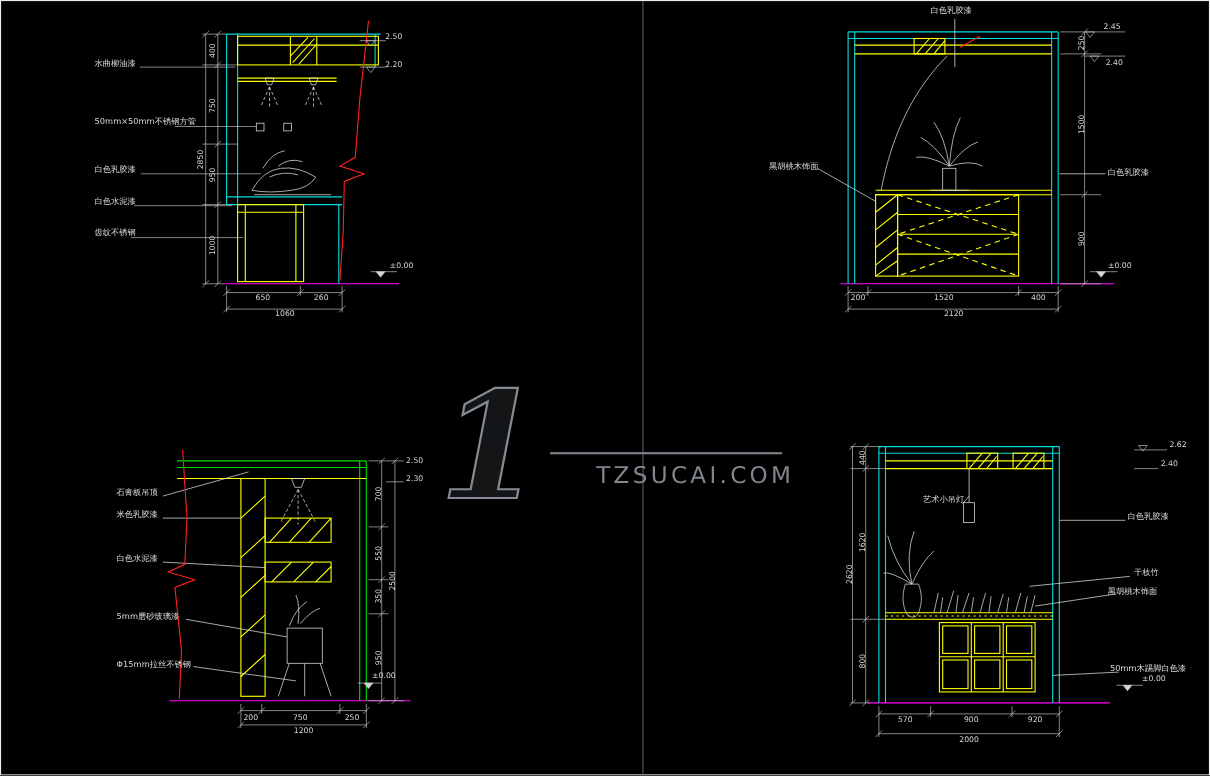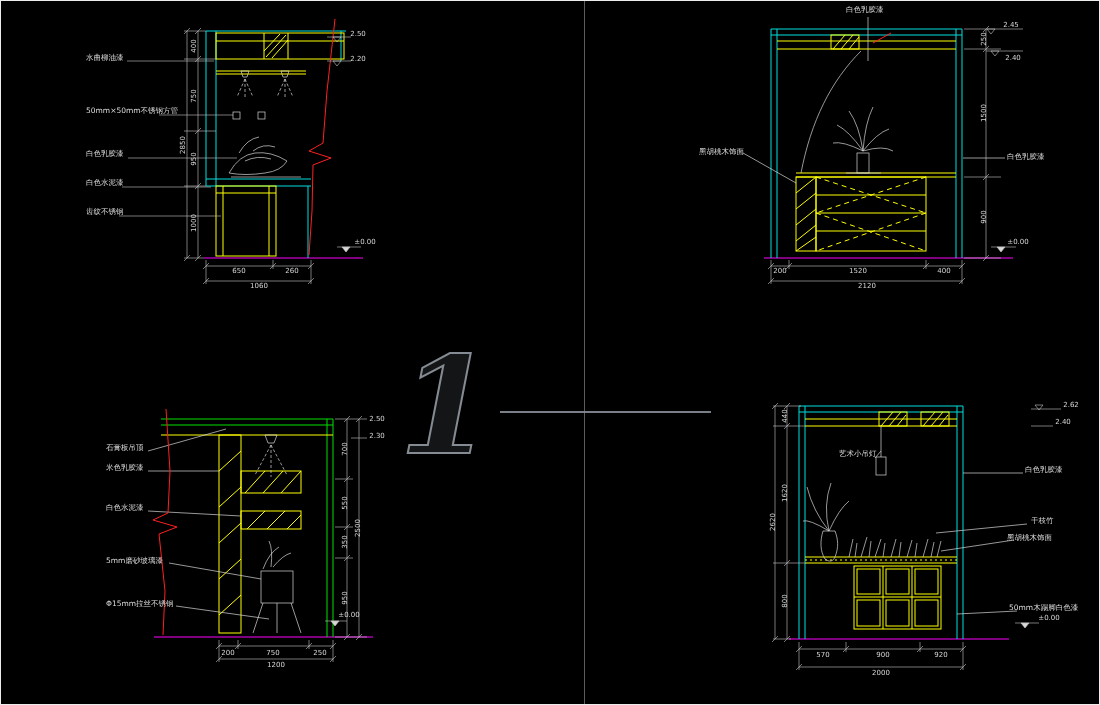--- a/index.html
+++ b/index.html
@@ -333,14 +333,15 @@
   <span class="dim v" style="left:772px;top:521px">2620</span>
   <span class="dim" style="left:1070px;top:404px">2.62</span>
   <span class="dim" style="left:1062px;top:421px">2.40</span>
   <span class="dim" style="left:1048px;top:617px">±0.00</span>
   <span class="dim" style="left:822px;top:654px">570</span>
   <span class="dim" style="left:882px;top:654px">900</span>
   <span class="dim" style="left:940px;top:654px">920</span>
   <span class="dim" style="left:880px;top:672px">2000</span>
 
   <div class="wm-line"></div>
+  <div class="wm-domain">TZSUCAI.COM</div>
 
 </div>
 
 </body></html>

